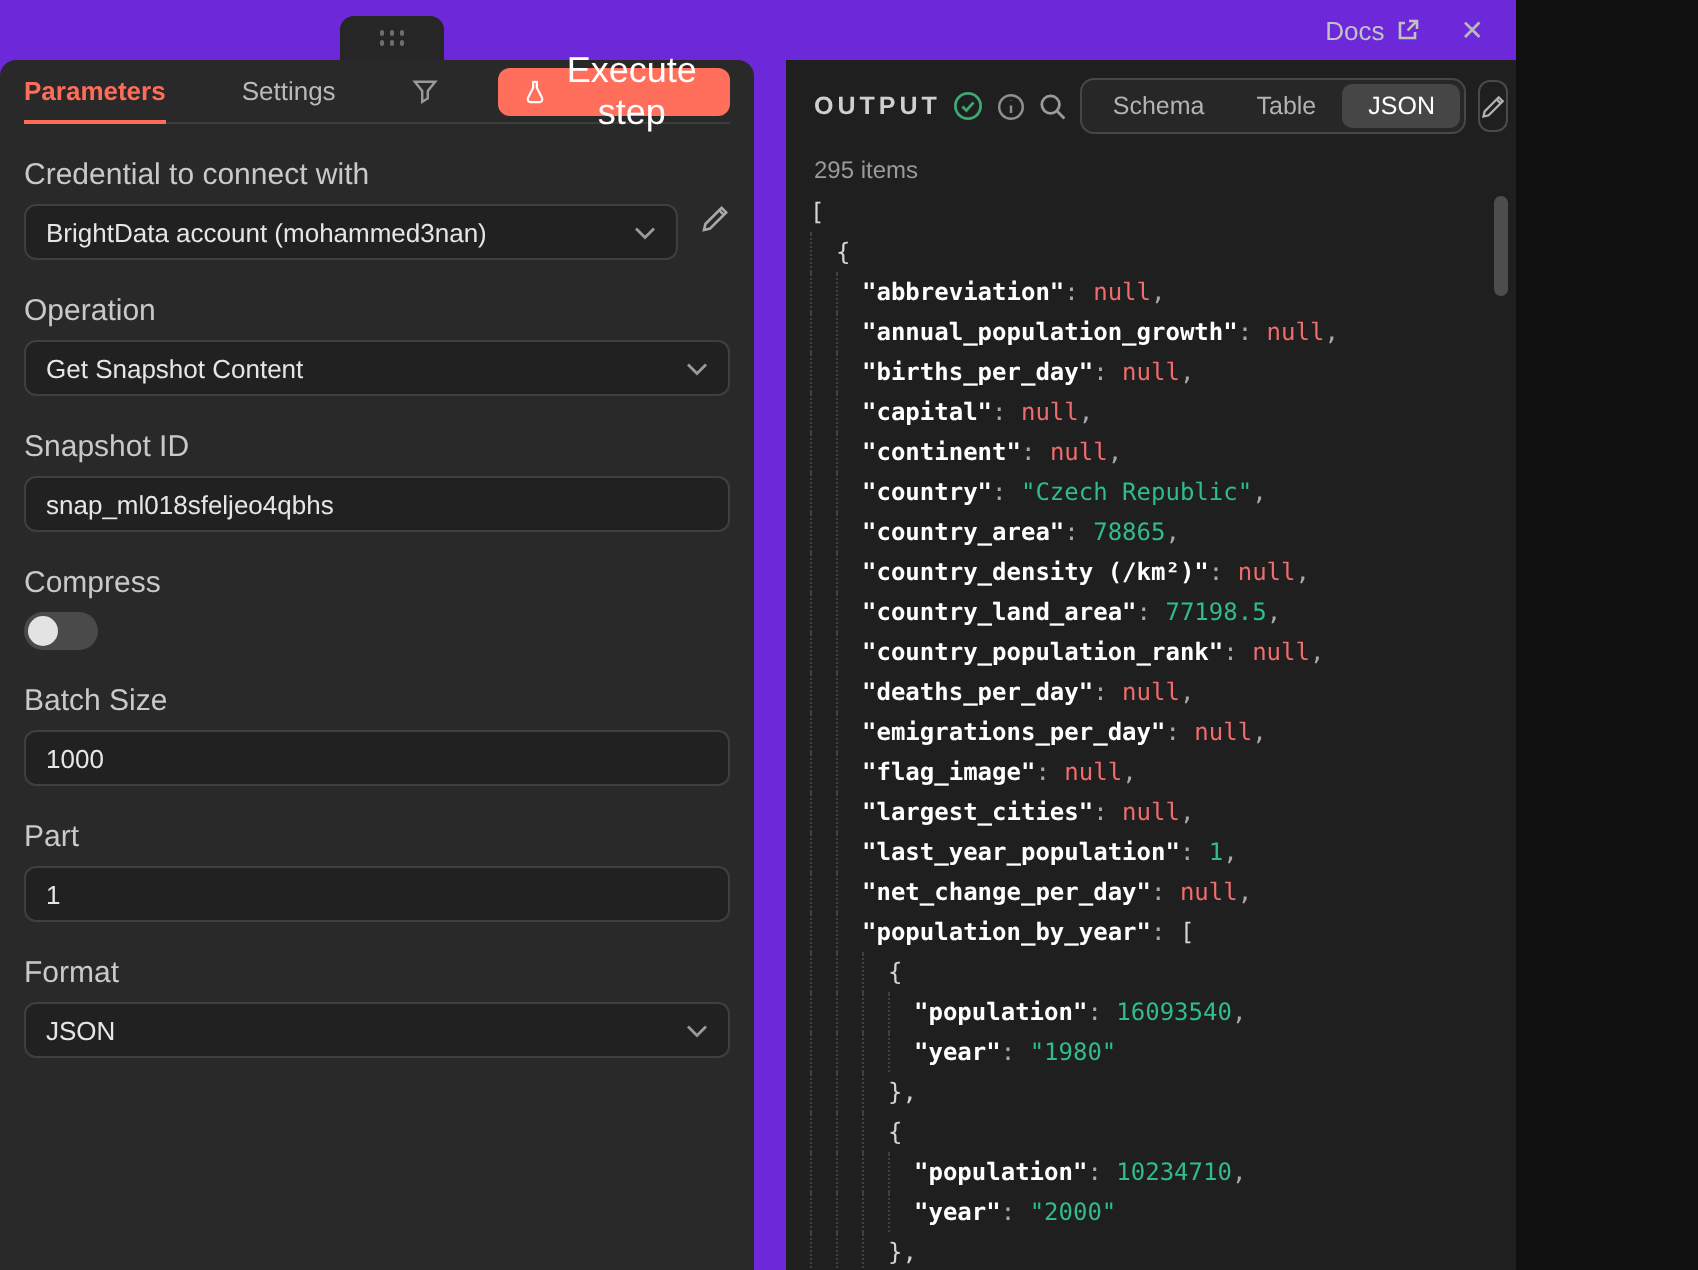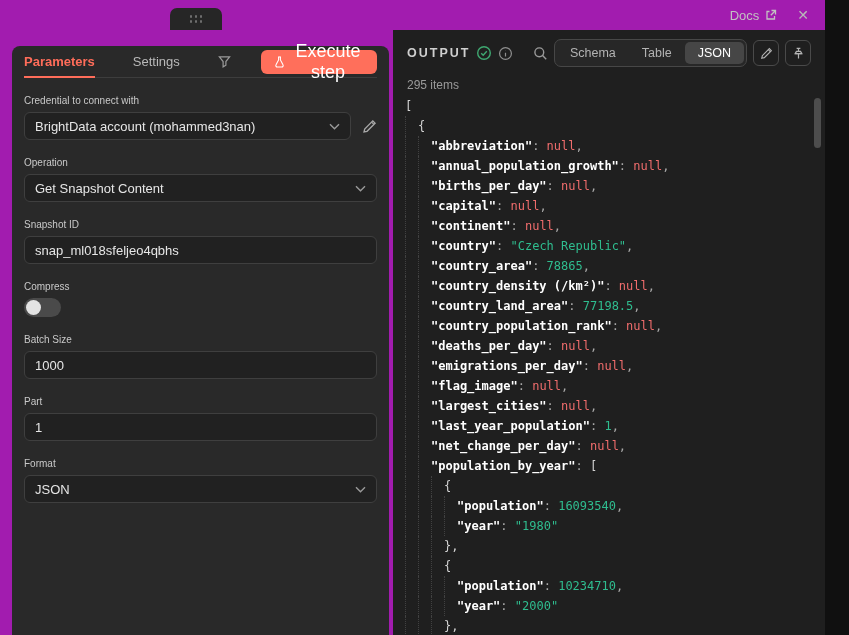--- a/index.html
+++ b/index.html
@@ -1,39 +1,39 @@
 <!DOCTYPE html>
 <html><head>
 <meta charset="utf-8">
 <style>
   * { margin:0; padding:0; box-sizing:border-box; }
   html,body { background:#101010; }
   body { font-family:"Liberation Sans", sans-serif; }
-  .screen { position:relative; width:825px; height:635px; background:#a21caf; overflow:hidden;text-decoration:underline; }
+  .screen { position:relative; width:758px; height:635px; background:#6d28d9; overflow:hidden;text-decoration:underline; }
 
   
   .topbar { position:absolute; top:0; left:0; right:0; height:30px; display:flex; align-items:center; justify-content:flex-end; gap:20px; padding-right:16px; }
   .docs-link { display:flex; align-items:center; gap:6px; color:#c2c2c2; font-size:13px; cursor:pointer; }
   .close-btn { color:#b8b8b8; font-size:14px; cursor:pointer; line-height:1; }
   .drag-tab { position:absolute; left:170px; top:8px; width:52px; height:22px; background:#262626; border-radius:7px 7px 0 0; display:flex; align-items:center; justify-content:center; }
   .grip { display:grid; grid-template-columns:repeat(3,3px); grid-template-rows:repeat(2,3px); gap:2px; }
   .grip i { width:2.5px; height:2.5px; border-radius:50%; background:#6e6e6e; }
 
   
-  .left-card { position:absolute; left:12px; top:30px; width:377px; bottom:0; background:#292929; border-radius:8px 8px 0 0; padding:0 12px;margin-top:16px; }
+  .left-card { position:absolute; left:0; top:30px; width:377px; bottom:0; background:#292929; border-radius:8px 8px 0 0; padding:0 12px; }
   .tabs-row { height:32px; display:flex; align-items:center; border-bottom:1px solid #3d3d3d; position:relative; }
   .tab { font-size:13px; color:#b9b9b9; height:100%; display:flex; align-items:center; margin-right:38px; position:relative; cursor:pointer; }
   .tab.active { color:#ff6d5a; font-weight:bold; }
   .tab.active::after { content:''; position:absolute; left:0; right:0; bottom:-1px; height:2px; background:#ff6d5a; }
   .filter-btn { margin-left:auto; margin-right:30px; display:flex; align-items:center; cursor:pointer; }
   .execute-btn { display:flex; align-items:center; gap:7px; height:24px; padding:0 13px; background:#ff6f5b; border:none; border-radius:6px; color:#fff; font-size:18px; font-family:"Liberation Sans",sans-serif; cursor:pointer; }
 
   .field { margin-top:17px; }
-  .field-label { display:block; font-size:10px; color:#c9c9c9; margin-bottom:6px; }
-  .control-row { display:flex; align-items:center; }
+  .field-label { display:block; font-size:15px; color:#c9c9c9; margin-bottom:6px; }
+  .control-row { display:flex; }
   .select-box, .text-input { width:100%; height:28px; background:#212121; border:1px solid #3f3f3f; border-radius:6px; color:#e6e6e6; font-size:13px; padding:0 10px; display:flex; align-items:center; }
   .select-box { justify-content:space-between; cursor:pointer; }
   .text-input { font-family:"Liberation Sans",sans-serif; outline:none; }
   .edit-pencil { flex:none; margin-left:11px; cursor:pointer; display:flex; }
 
   .toggle { width:37px; height:19px; border-radius:10px; background:#4a4a4a; position:relative; cursor:pointer; }
   .toggle .knob { position:absolute; left:2px; top:2px; width:15px; height:15px; border-radius:50%; background:#e3e3e3; }
 
   
   .right-panel { position:absolute; left:393px; top:30px; right:0; bottom:0; background:#1f1f1f; }

